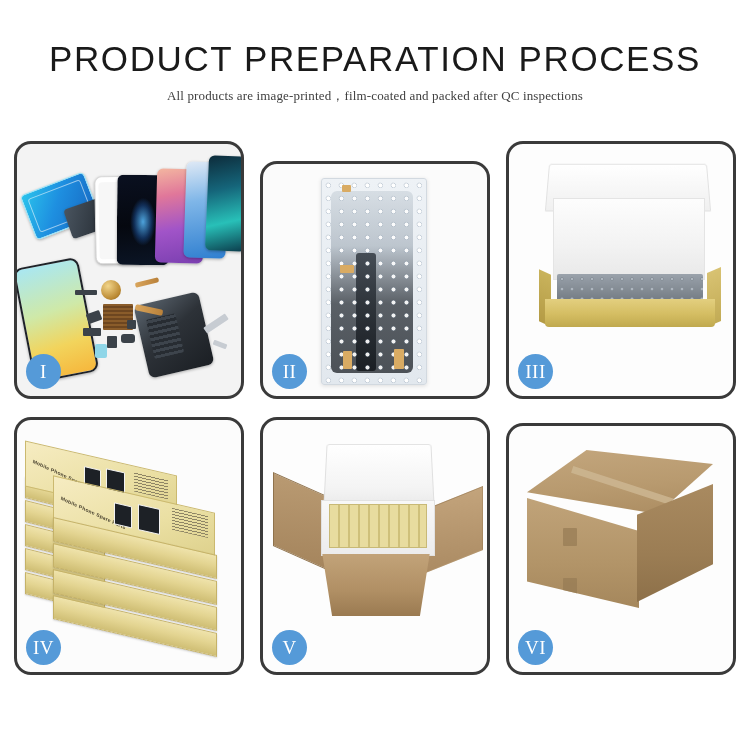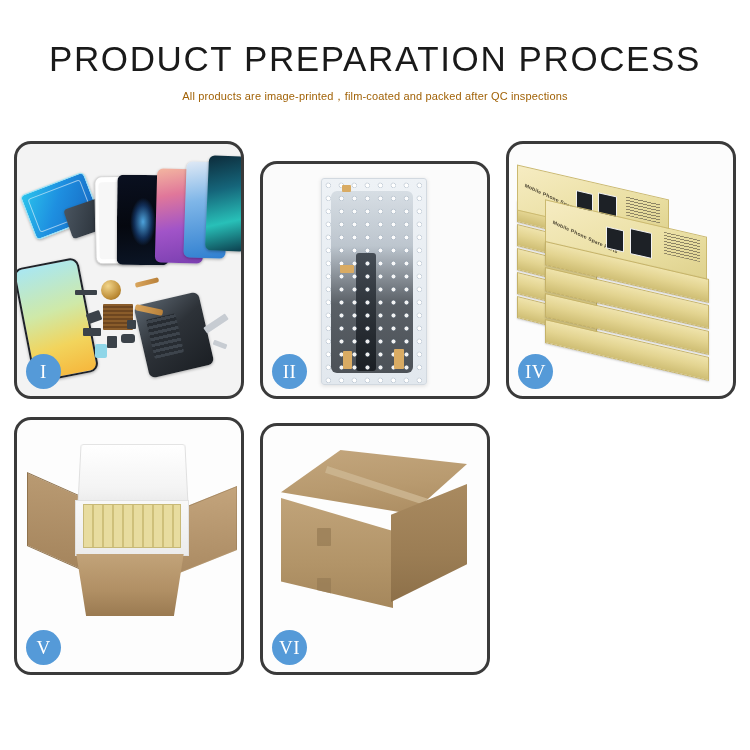--- a/index.html
+++ b/index.html
@@ -32,24 +32,24 @@
     font-family: "Liberation Sans", sans-serif;
     font-size: 35px;
     font-weight: 400;
     letter-spacing: 1.6px;
     color: #1a1a1a;
     line-height: 42px;
     white-space: nowrap;
   }
   .subtitle {
     margin-top: 7px;
-    font-family: Liberation Sans, sans-serif;
-    font-size: 11px;
+    font-family: Liberation Serif, serif;
+    font-size: 13px;
     font-weight: 400;
-    color: #a16207;
+    color: #404040;
     letter-spacing: 0.15px;
     line-height: 18px;
     white-space: nowrap;
   }
 
   
   .grid {
     position: absolute;
     left: 14px;
     top: 141px;
@@ -444,20 +444,31 @@
           <div class="bubble-overlay"></div>
           <div class="tape-tab" style="left:20px; top:6px; width:9px; height:7px;"></div>
           <div class="tape-tab" style="left:18px; top:86px; width:14px; height:8px;"></div>
           <div class="tape-tab" style="left:21px; top:172px; width:9px; height:18px;"></div>
           <div class="tape-tab" style="left:72px; top:170px; width:10px; height:20px;"></div>
         </div>
       </div>
       <div class="badge">II</div>
     </div>
 
+    <div class="panel p3">
+      <div class="panel-art">
+        <div class="box3-lid"></div>
+        <div class="box3-foam"></div>
+        <div class="box3-contents"></div>
+        <div class="box3-left-wall"></div>
+        <div class="box3-right-wall"></div>
+        <div class="box3-front"></div>
+      </div>
+      <div class="badge">III</div>
+    </div>
 
     <div class="panel p4">
       <div class="panel-art">
         <div class="stack">
 
           <div class="sbox" style="left:2px; top:46px; width:78px; height:20px; transform:skewY(14deg);"></div>
           <div class="sbox" style="left:2px; top:70px; width:78px; height:20px; transform:skewY(14deg);"></div>
           <div class="sbox" style="left:2px; top:94px; width:78px; height:20px; transform:skewY(14deg);"></div>
           <div class="sbox" style="left:2px; top:118px; width:78px; height:20px; transform:skewY(14deg);"></div>
           <div class="sbox" style="left:2px; top:142px; width:78px; height:20px; transform:skewY(14deg);"></div>

